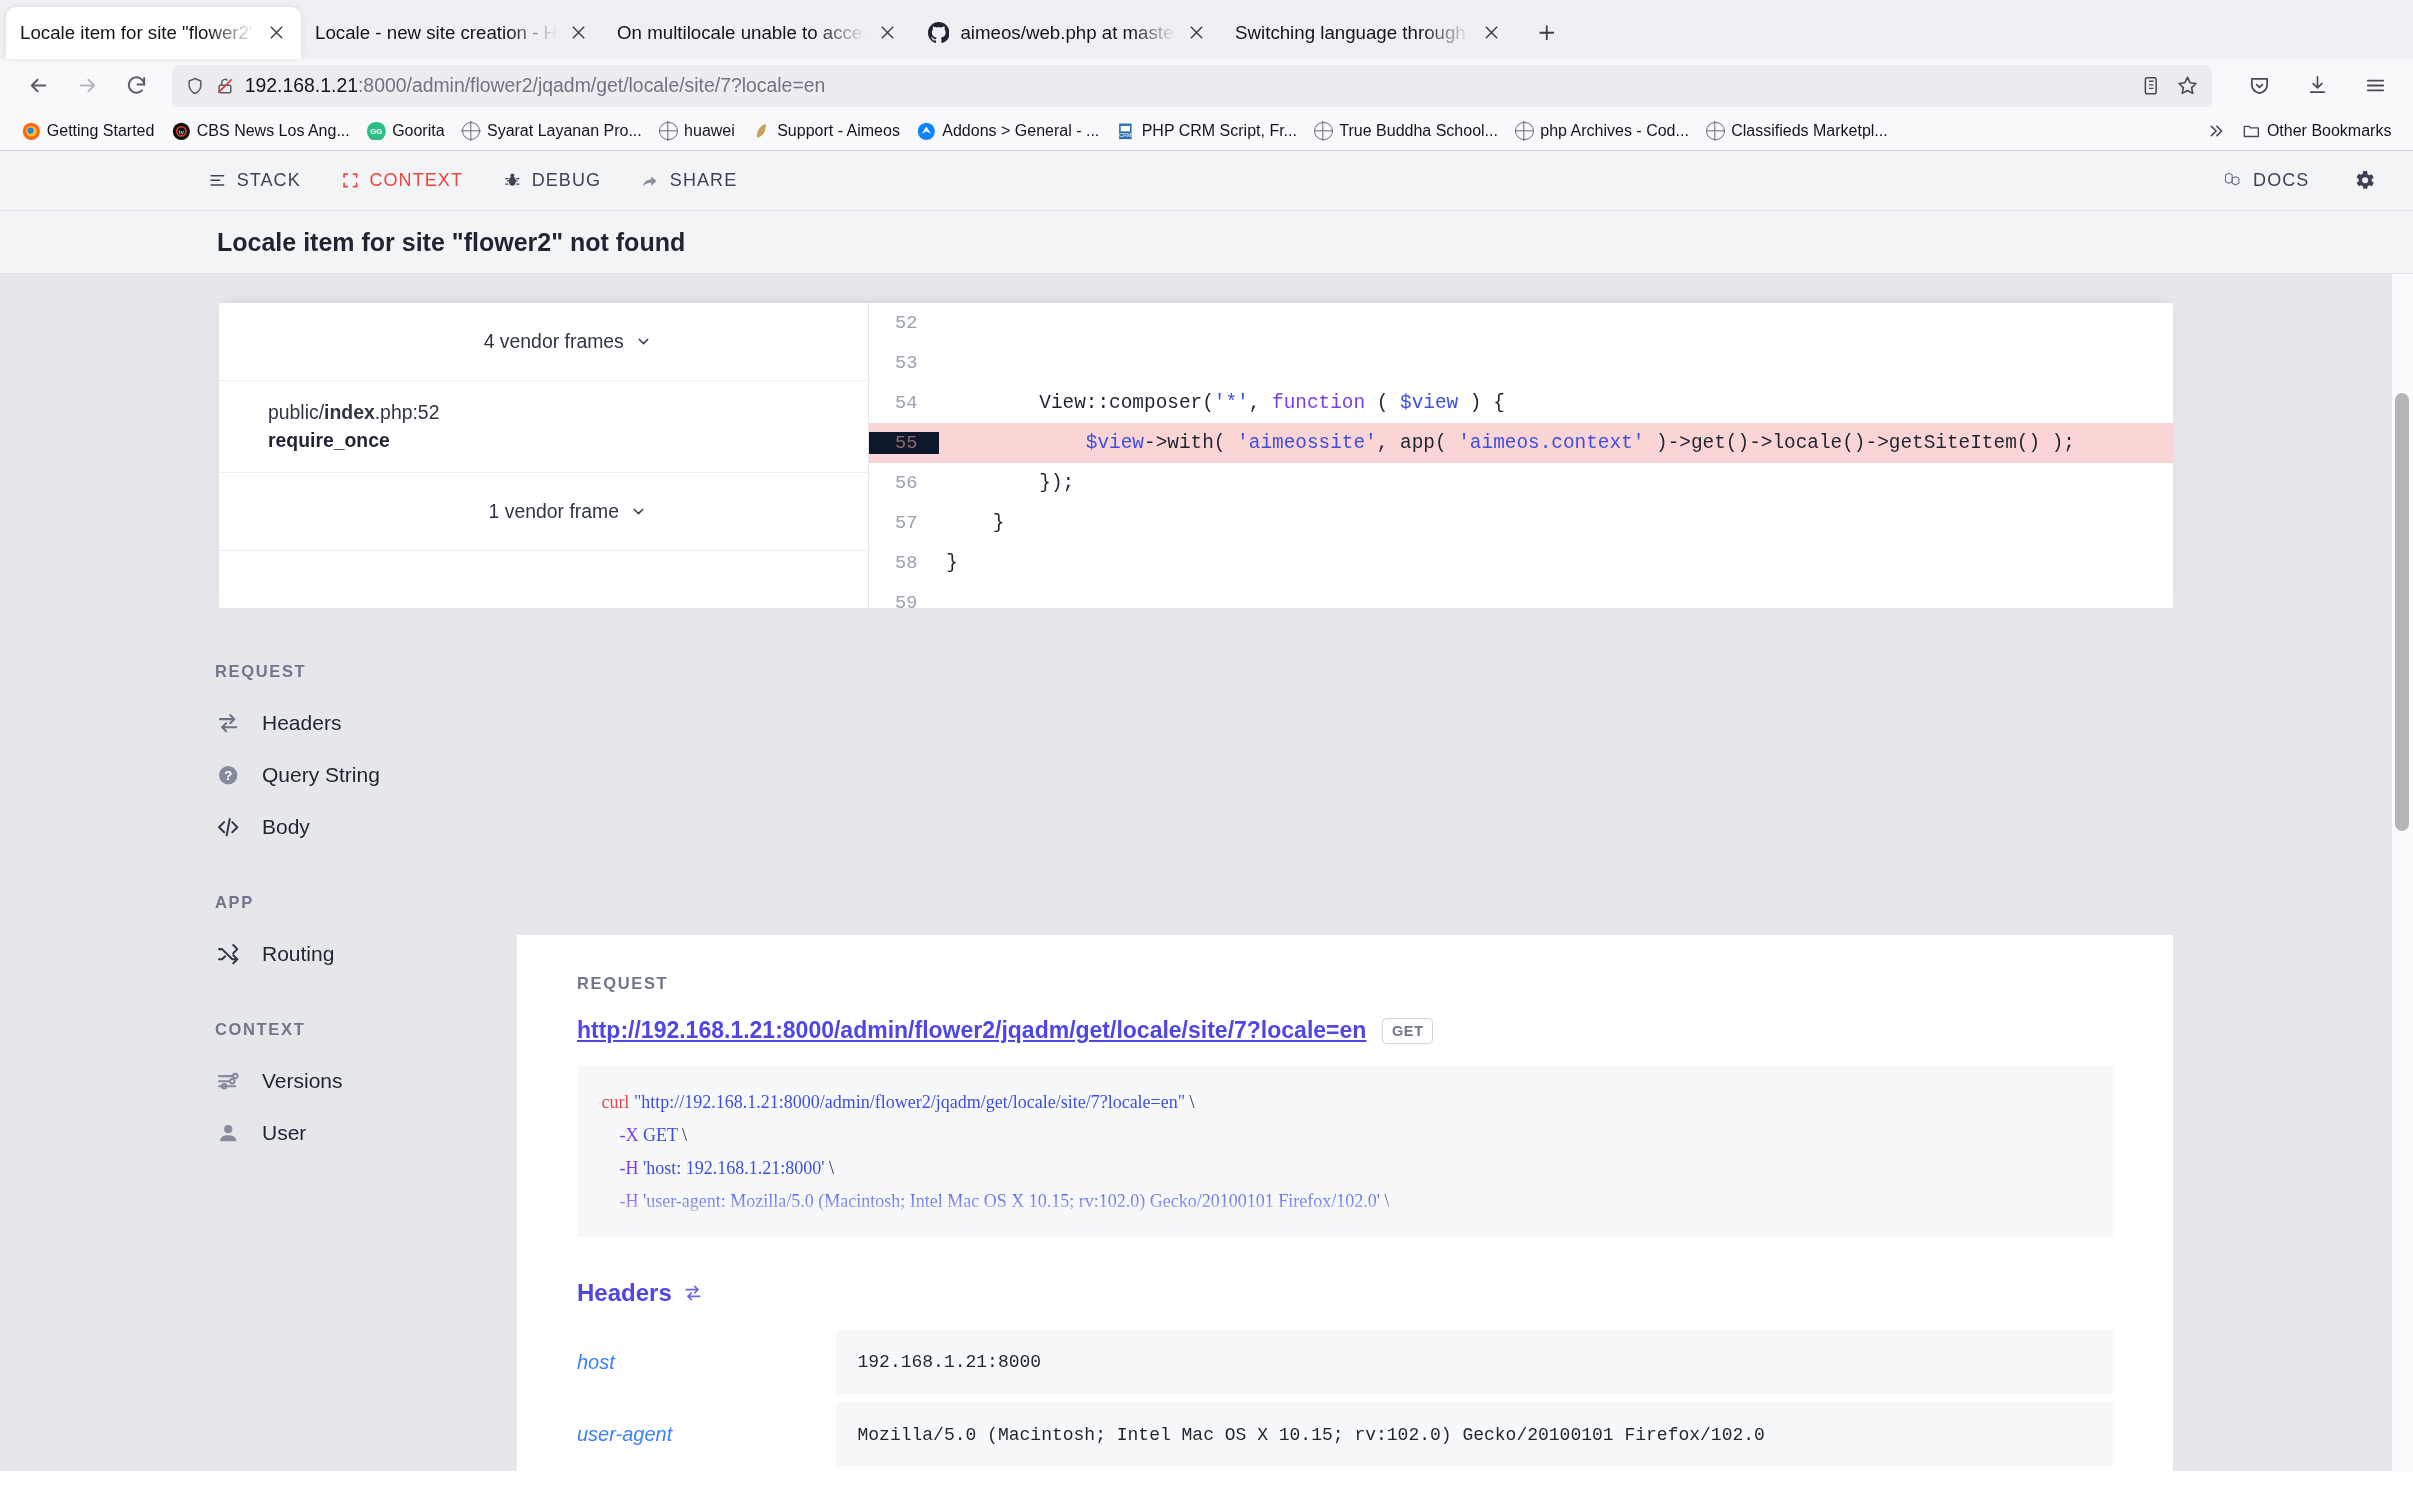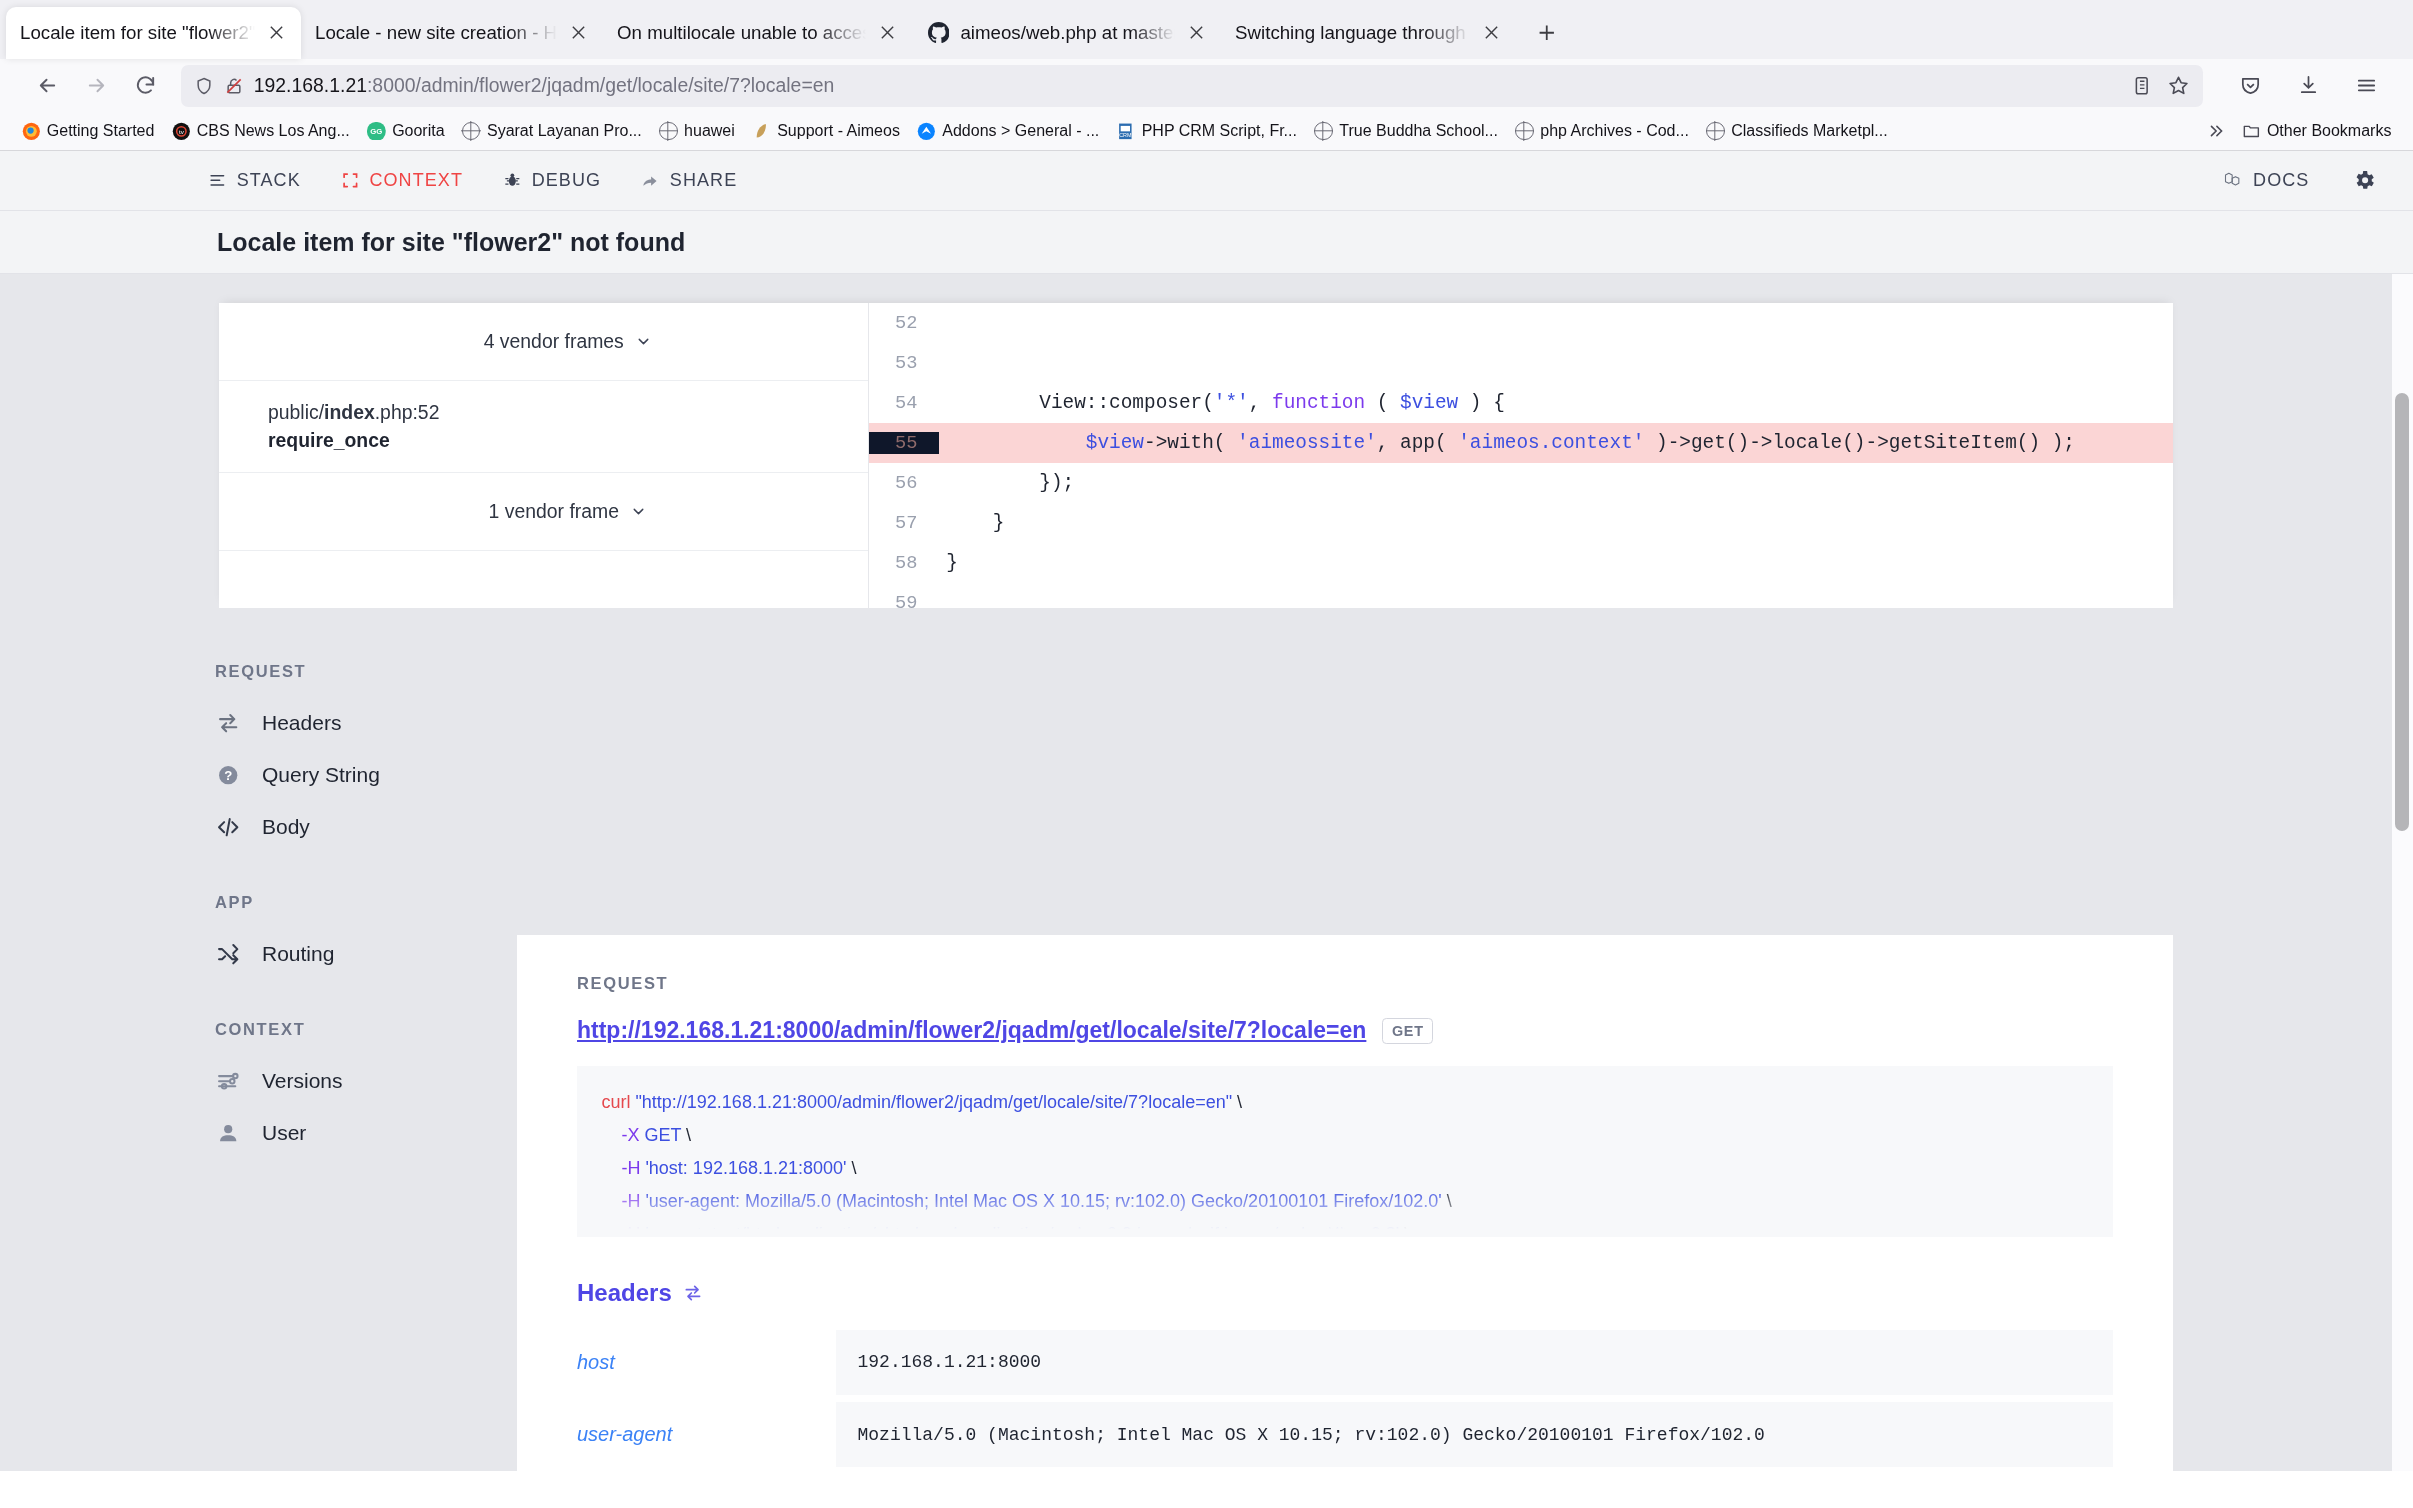--- a/index.html
+++ b/index.html
@@ -36,21 +36,21 @@
     white-space: nowrap; overflow: hidden;
     -webkit-mask-image: linear-gradient(to right, #000 80%, transparent 100%);
     mask-image: linear-gradient(to right, #000 80%, transparent 100%);
   }
   .tab-close { width: 24.4px; height: 24.4px; flex: 0 0 24.4px; display:flex; align-items:center; justify-content:center; color:#3d3d42; }
   .newtab { width: 42px; height: 42px; display:flex; align-items:center; justify-content:center; margin-left: 10px; margin-bottom: 5px; color:#3d3d42; }
 
   .navbar {
     height: 53px;
     display: flex; align-items: center;
-    padding: 0 26px;
+    padding: 0 17px;
     gap: 7.2px;
     background: #f9f9fb;
   }
   .navbtn { width: 42px; height: 42px; display:flex; align-items:center; justify-content:center; color:#5b5b66; flex:0 0 42px;}
   .navbtn.dim { color: #b5b5bd; }
   .urlbar {
     flex: 1 1 auto;
     height: 42px; margin: 0 7.2px;
     background: #ececf1; border-radius: 7.2px;
     display: flex; align-items: center;
@@ -178,21 +178,21 @@
   .req-method {
     font-size: 14.4px; font-weight: 700; color: #6f7689;
     border: 0.7px solid #d4d6de; border-radius: 4.3px;
     padding: 4.3px 8.6px; letter-spacing: .05em;
   }
   .curl {
     background: #f7f8fa;
     padding: 20px 24.4px 7.2px 24.4px;
     height: 171px; overflow: hidden;
     position: relative;
-    font-family: Liberation Sans, sans-serif;
+    font-family: Liberation Serif, serif;
     font-size: 18px; line-height: 33px;
     color: #3c4fe0;
     white-space: pre;
   }
   .curl:after {
     content:""; position:absolute; left:0; right:0; bottom:0; height: 50px;
     background: linear-gradient(to bottom, rgba(247,248,250,0), #f7f8fa 85%);
   }
   .curl .cmd { color: #e5484d; }
   .curl .flag { color: #7c3aed; }

